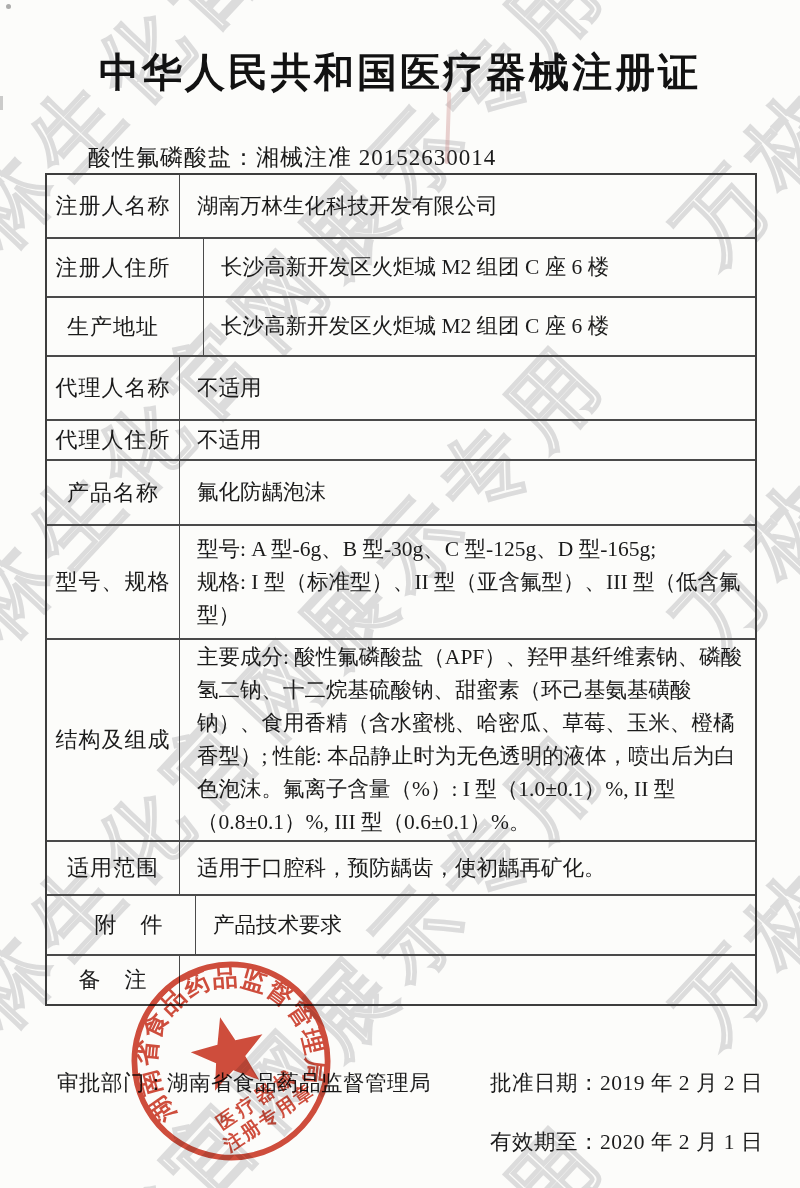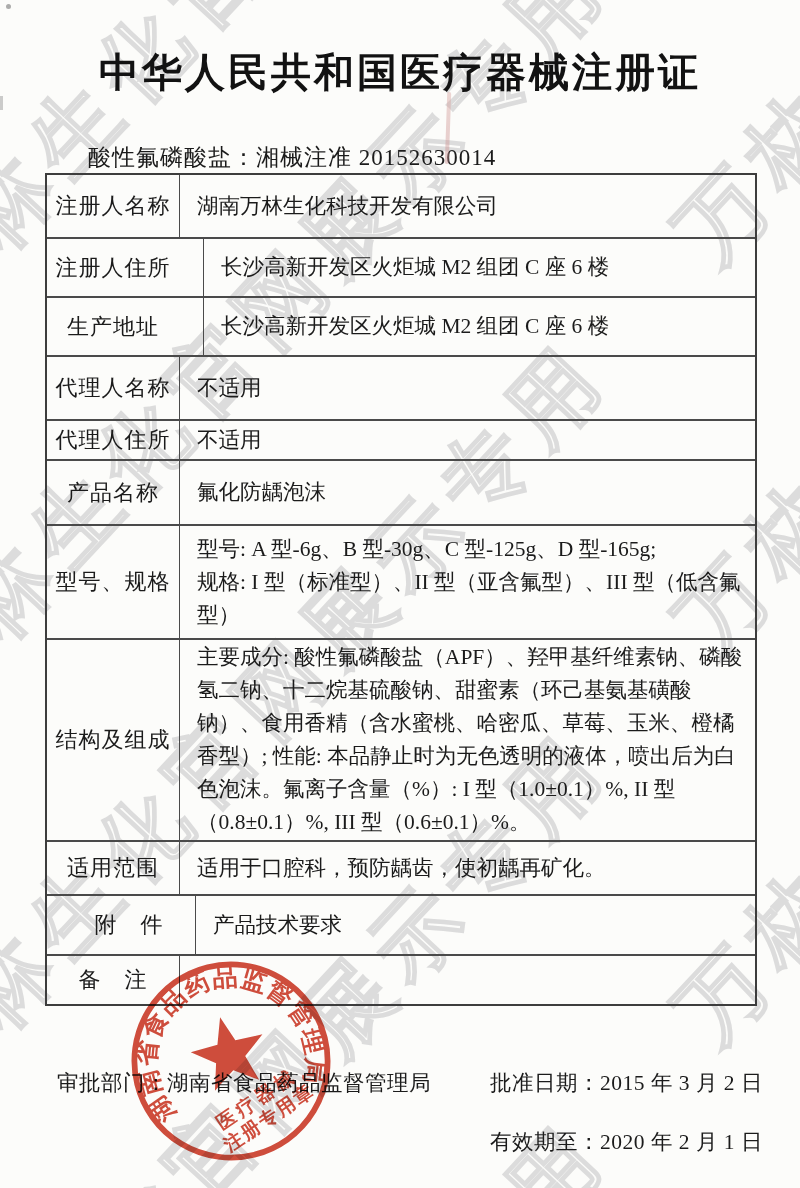--- a/index.html
+++ b/index.html
@@ -128,21 +128,21 @@
         <div class="tlabel">附　件</div>
         <div class="tvalue">产品技术要求</div>
       </div>
       <div class="trow h48">
         <div class="tlabel">备　注</div>
         <div class="tvalue"></div>
       </div>
     </div>
 
     <div class="foot foot-approval"><span>审批部门：</span><span>湖南省食品药品监督管理局</span></div>
-    <div class="foot foot-date"><span>批准日期：</span><span>2015 年 3 月 2 日</span></div>
+    <div class="foot foot-date"><span>批准日期：</span><span>2019 年 2 月 2 日</span></div>
     <div class="foot foot-valid"><span>有效期至：</span><span>2020 年 2 月 1 日</span></div>
   </div>
 
   <svg class="seal" viewBox="0 0 200 200">
     <circle cx="100" cy="100" r="92" fill="none" stroke="#cc3a28" stroke-width="5.5"></circle>
     <path id="sealArc" d="M 40.1,140 A 72,72 0 1 1 159.9,140" fill="none"></path>
     <text font-size="24" font-weight="bold" fill="#cc3a28" font-family="Liberation Sans, sans-serif">
       <textPath href="#sealArc" startOffset="4" textLength="302">湖南省食品药品监督管理局</textPath>
     </text>
     <polygon fill="#cc3a28" points="100,57 108.8,81.9 135.2,82.6 114.3,98.6 121.7,123.9 100,109 78.3,123.9 85.7,98.6 64.8,82.6 91.2,81.9"></polygon>

